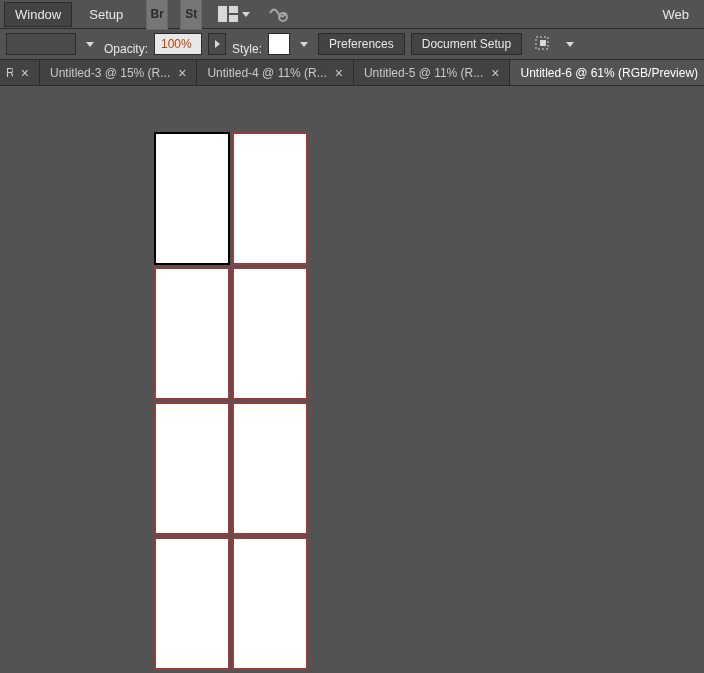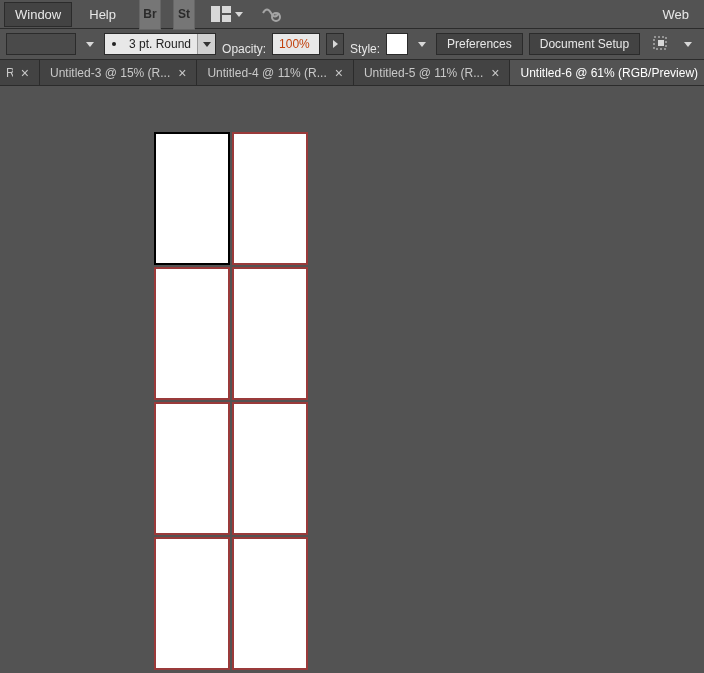--- a/index.html
+++ b/index.html
@@ -46,21 +46,21 @@
   .canvas { position:relative; width:100%; height:calc(673px - 28px - 32px - 26px); background:#535353; }
   .artboards { position:absolute; left:156px; top:48px; display:grid; grid-template-columns:72px 72px; grid-auto-rows:129px; gap:6px; }
   .page { background:#fff; outline:2px solid #9a3a3a; }
   .page.sel { outline:2px solid #000; box-shadow:0 0 0 2px #9a3a3a; }
 </style>
 </head>
 <body>
 
 <div class="menubar">
   <div class="menu-item boxed">Window</div>
-  <div class="menu-item">Help</div>
+  <div class="menu-item">Setup</div>
   <div class="sq-btn">Br</div>
   <div class="sq-btn">St</div>
   <div class="arrange">
     <svg width="20" height="16">
       <rect x="0" y="0" width="9" height="16" fill="#d8d8d8"></rect>
       <rect x="11" y="0" width="9" height="7" fill="#d8d8d8"></rect>
       <rect x="11" y="9" width="9" height="7" fill="#d8d8d8"></rect>
     </svg>
     <span class="caret"></span>
   </div>
@@ -72,29 +72,20 @@
       </svg>
   </div>
   <div class="spacer"></div>
   <div class="menu-item">Web</div>
 </div>
 
 <div class="optbar">
   <div class="swatch-lg"></div>
   <span class="dd-caret"></span>
 
-  <div class="stroke-group">
-    <div class="stroke-dot">
-        <span></span>
-      </div>
-    <div class="stroke-label">3 pt. Round</div>
-    <div class="stroke-dd">
-        <span class="c"></span>
-      </div>
-  </div>
 
   <span class="lbl">Opacity:</span>
   <div class="field">100%</div>
   <div class="step">
       <span class="r"></span>
     </div>
 
   <span class="lbl">Style:</span>
   <div class="mini-swatch"></div>
   <span class="dd-caret"></span>

